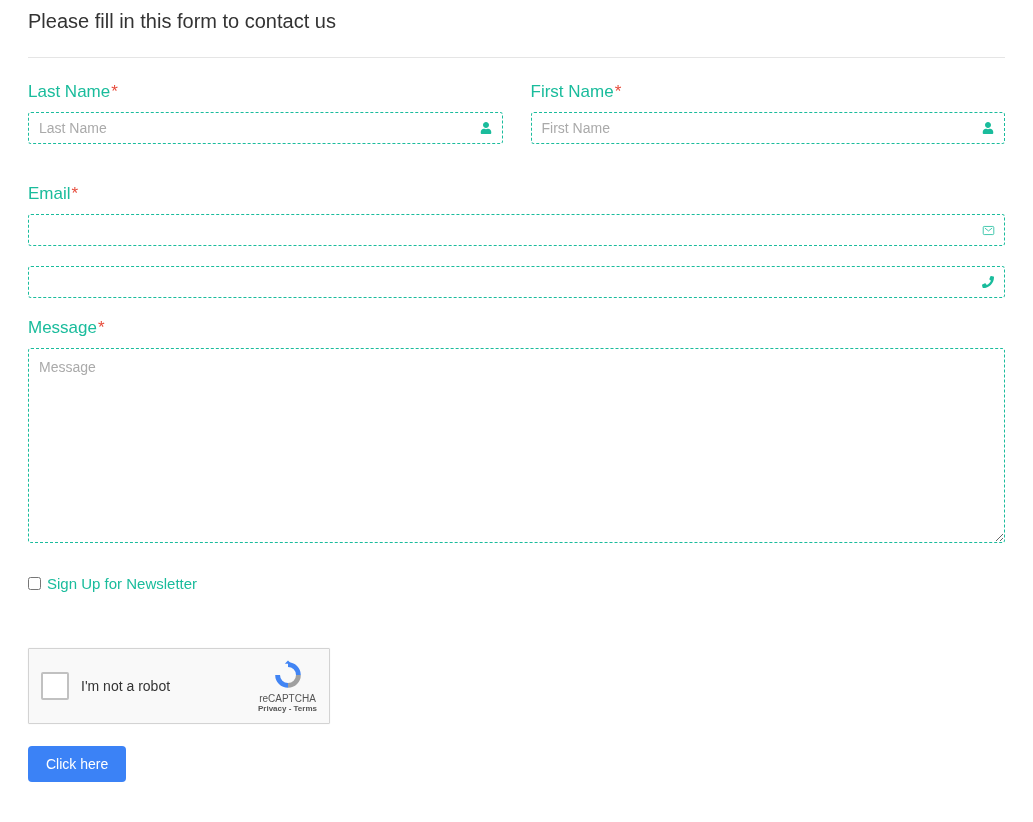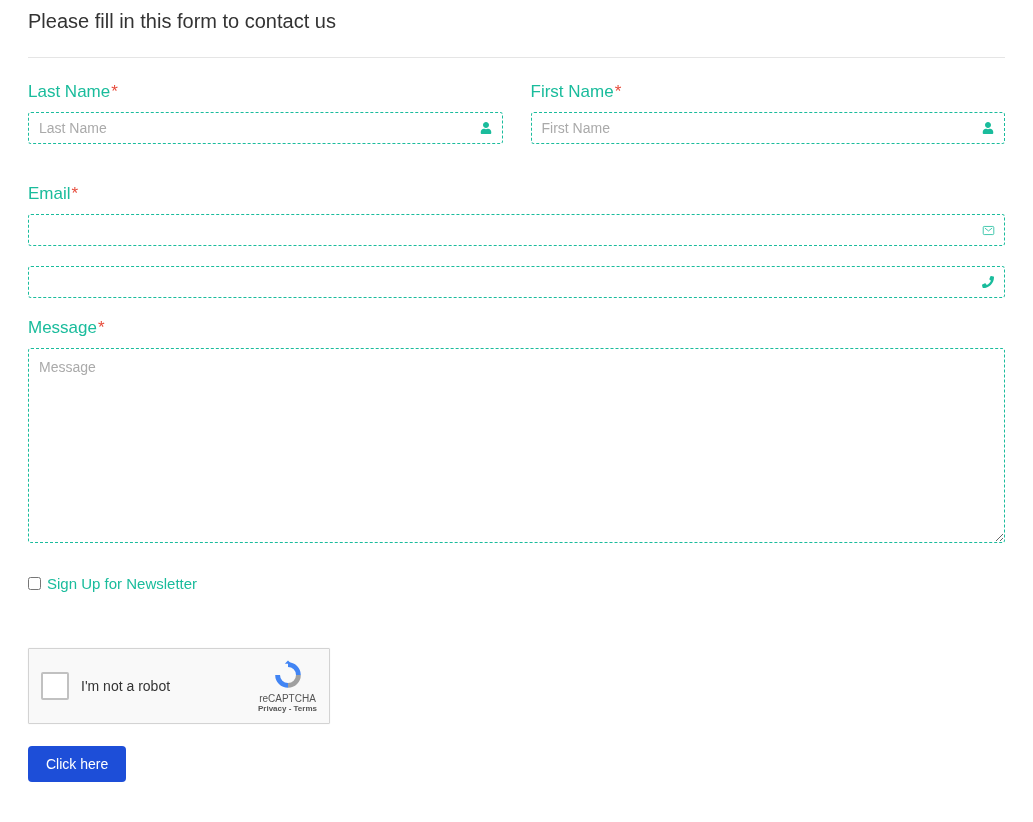--- a/index.html
+++ b/index.html
@@ -141,21 +141,21 @@
       font-size: 10px;
       color: #555;
       line-height: 1.1;
     }
     .recaptcha-terms {
       font-size: 8px;
       color: #555;
       font-weight: bold;
     }
     .submit-btn {
-      background: #1d4ed8;
+      background: #3b82f6;
       color: #fff;
       border: none;
       padding: 10px 18px;
       font-size: 14px;
       border-radius: 4px;
       cursor: pointer;
     }
   </style>
 </head>
 <body>

